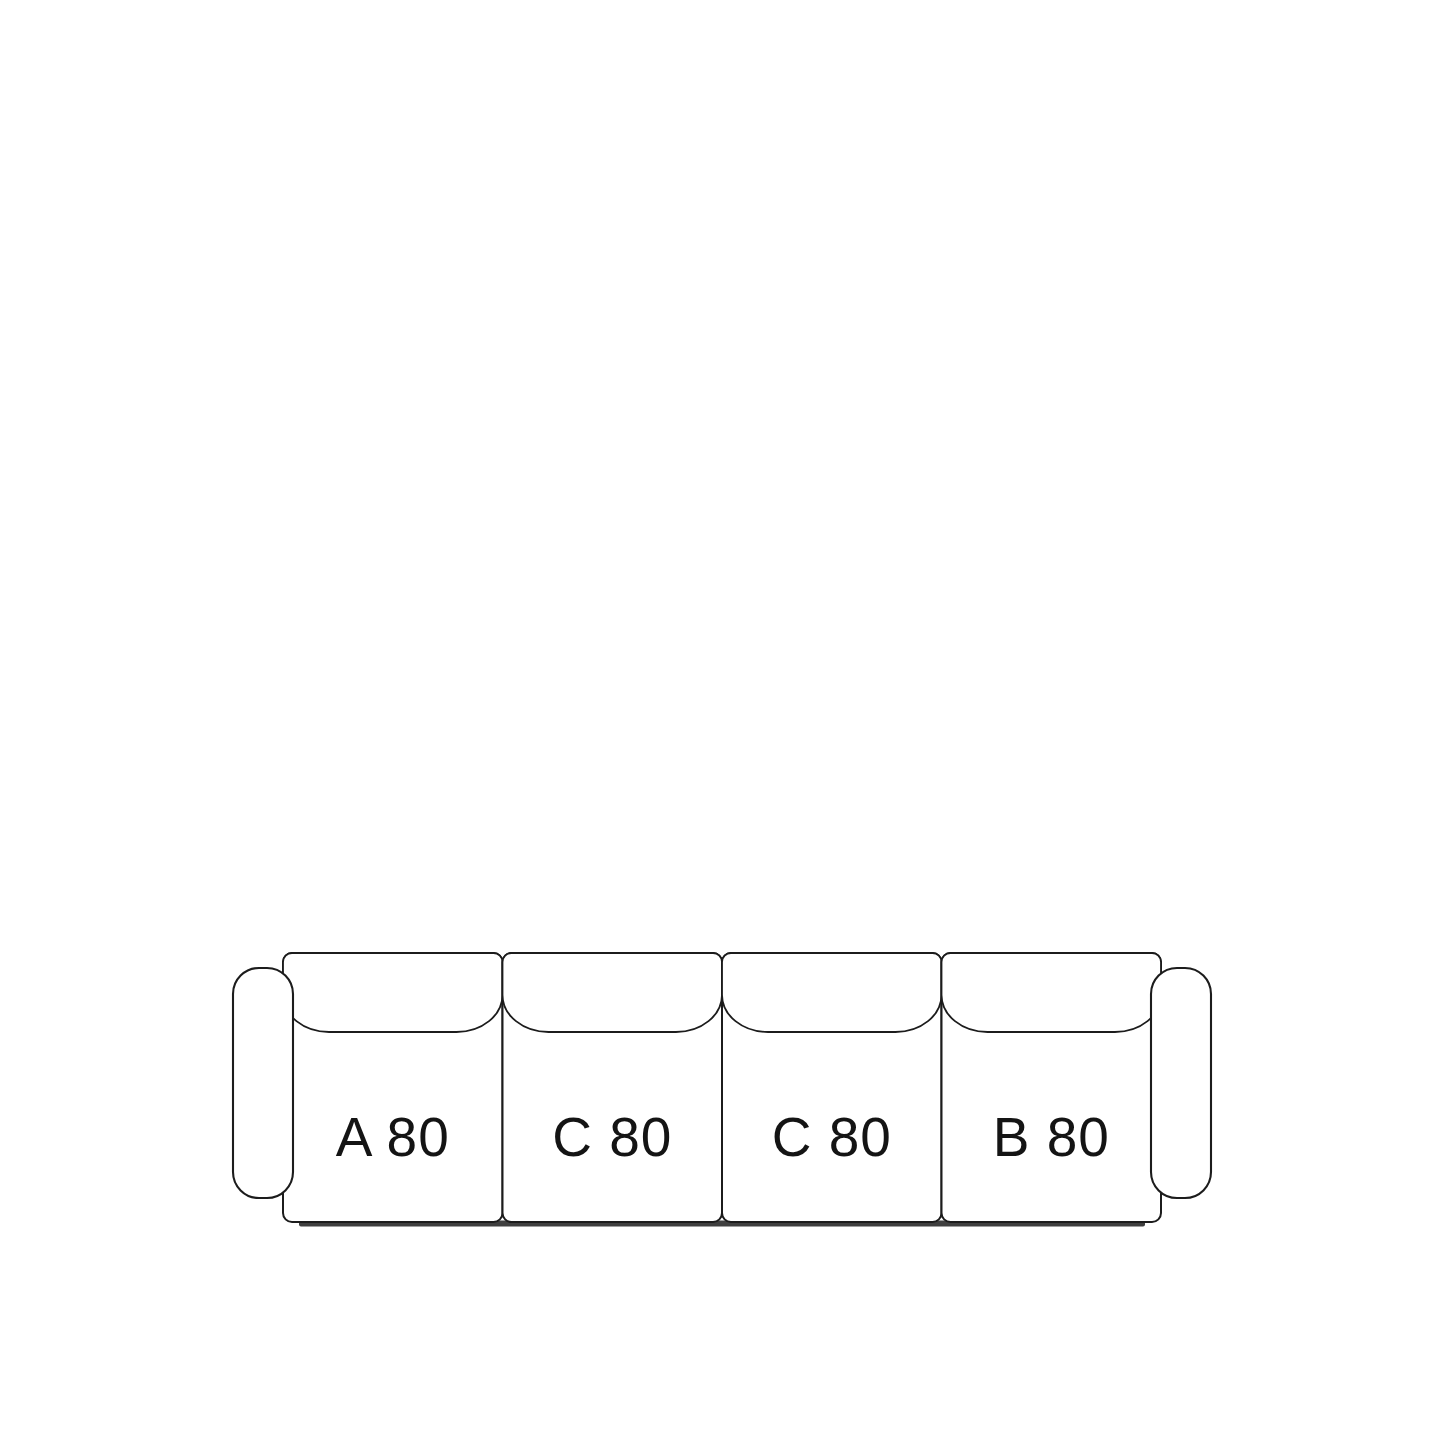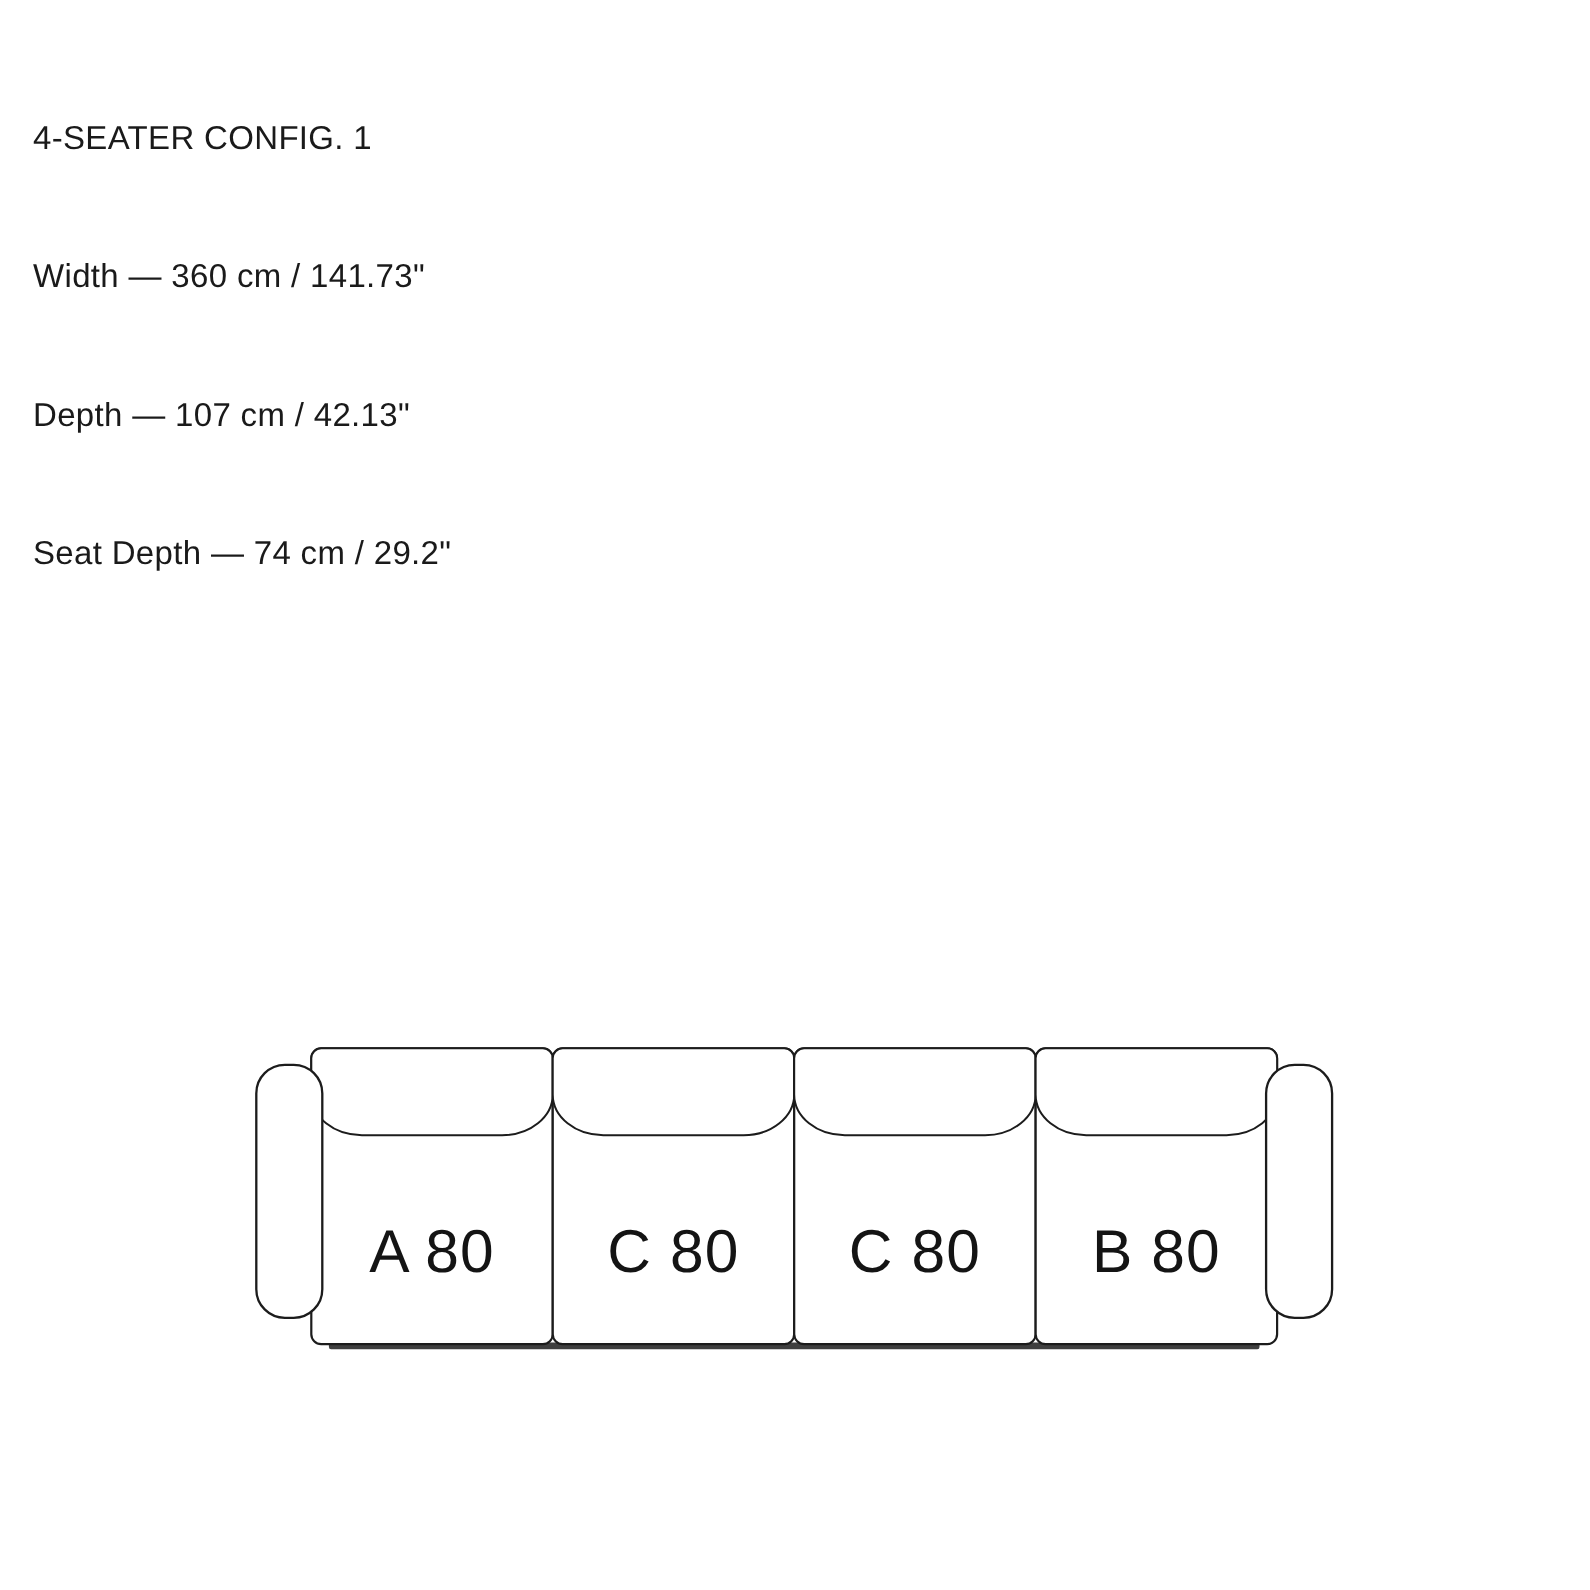--- a/index.html
+++ b/index.html
@@ -57,26 +57,20 @@
     font-size: 55px;
     letter-spacing: 1px;
     fill: #141414;
   }
 </style>
 </head>
 <body>
 
 <div class="stage">
 
-  <header class="specs">
-    <div>4-SEATER CONFIG. 1</div>
-    <div>Width — 360 cm / 141.73"</div>
-    <div>Depth — 107 cm / 42.13"</div>
-    <div>Seat Depth — 74 cm / 29.2"</div>
-  </header>
 
   <svg class="sofa-svg" viewBox="0 0 1445 1445">
 
     <rect x="299" y="1220.5" width="846" height="6" rx="2" fill="#3f3f3f"></rect>
 
     <g>
       <rect class="outline" x="283" y="953" width="219.5" height="269" rx="9"></rect>
       <path class="cushion" d="M 283,962 A 9 9 0 0 1 292,953 H 493.5 A 9 9 0 0 1 502.5,962 V 995 A 46 37 0 0 1 456.5,1032 H 329 A 46 37 0 0 1 283,995 Z"></path>
       <text class="module-label" x="392.75" y="1156" text-anchor="middle">A 80</text>
     </g>

